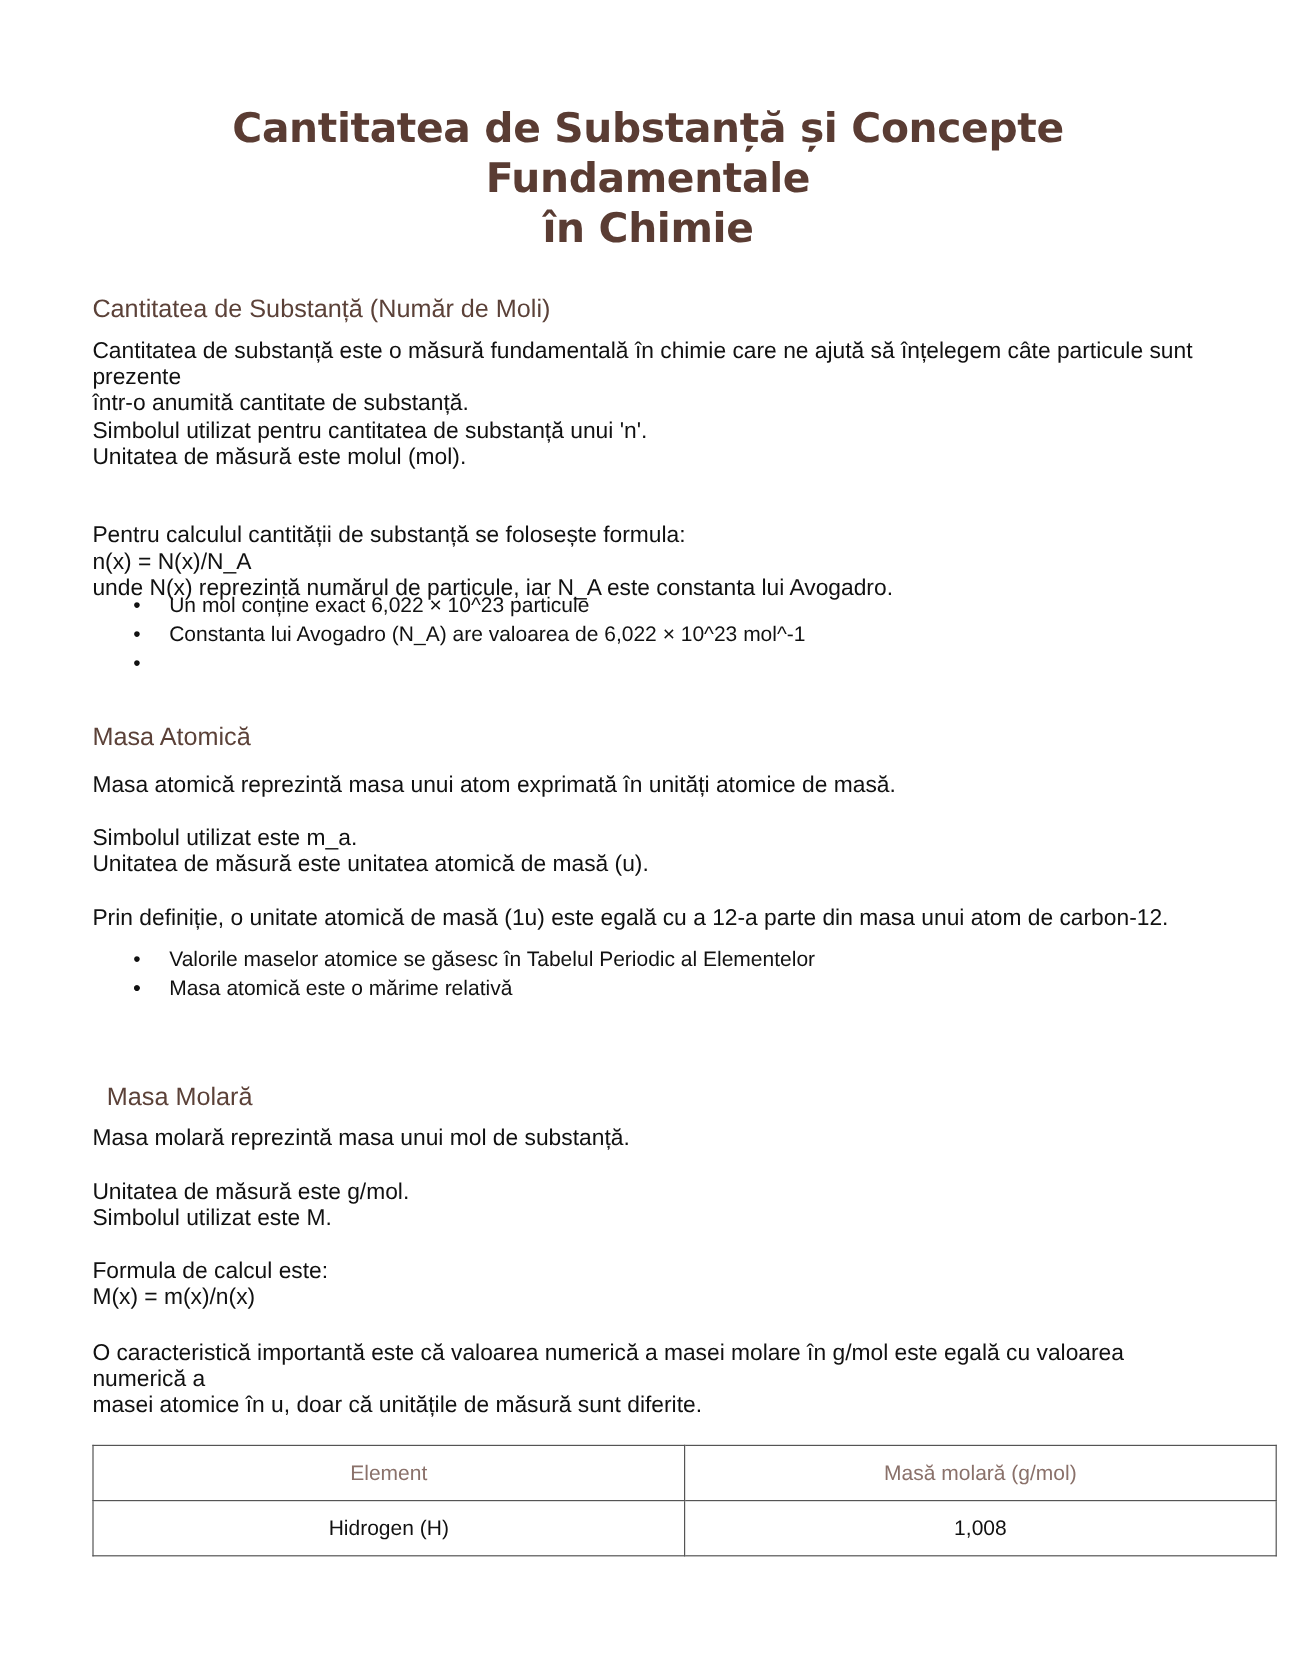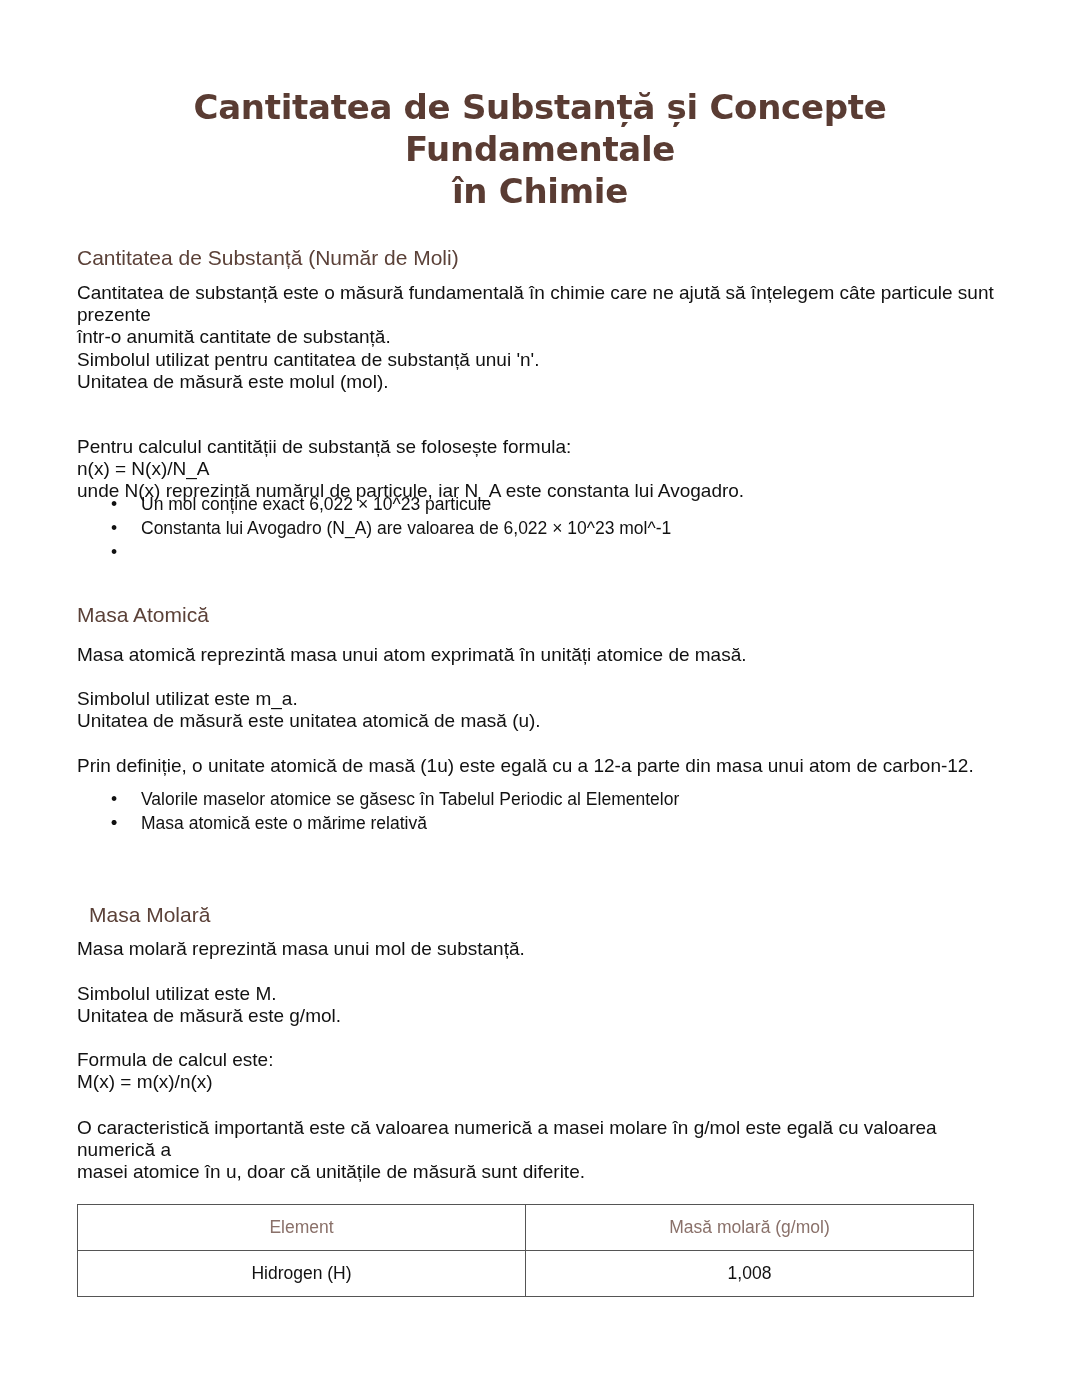--- a/index.html
+++ b/index.html
@@ -47,21 +47,21 @@
       font-size: 17.5px;
       line-height: 24px;
     }
     .bullets li { position: relative; padding-left: 64px; }
     .bullets li .dot {
       position: absolute; left: 34px; top: 0;
     }
     .table {
       position: absolute;
       left: 77px; top: 1204px;
-      width: 897px;
+      width: 987px;
       border-collapse: collapse;
       font-size: 17.5px;
     }
     .table td, .table th {
       border: 1px solid #555555;
       height: 43px;
       text-align: center;
       font-weight: normal;
       width: 50%;
     }
@@ -106,22 +106,22 @@
   <div class="p" style="top:755px;">Prin definiție, o unitate atomică de masă (1u) este egală cu a 12-a parte din masa unui atom de carbon-12.</div>
   <ul class="bullets" style="top:787px;">
     <li><span class="dot">•</span><span>Valorile maselor atomice se găsesc în Tabelul Periodic al Elementelor</span></li>
     <li><span class="dot">•</span></li>
     <li><span class="dot">•</span><span>Masa atomică este o mărime relativă</span></li>
   </ul>
 
   <div class="section-title" style="top:902px;margin-left:12px;">Masa Molară</div>
   <div class="p" style="top:938px;">Masa molară reprezintă masa unui mol de substanță.</div>
   <div class="p" style="top:983px;">
+    <div>Unitatea de măsură este g/mol.</div>
     <div>Simbolul utilizat este M.</div>
-    <div>Unitatea de măsură este g/mol.</div>
   </div>
   <div class="p" style="top:1049px;">
     <div>Formula de calcul este:</div>
     <div>M(x) = m(x)/n(x)</div>
   </div>
   <div class="p" style="top:1117px;">
     <div>O caracteristică importantă este că valoarea numerică a masei molare în g/mol este egală cu valoarea numerică a</div>
     <div>masei atomice în u, doar că unitățile de măsură sunt diferite.</div>
   </div>
 

